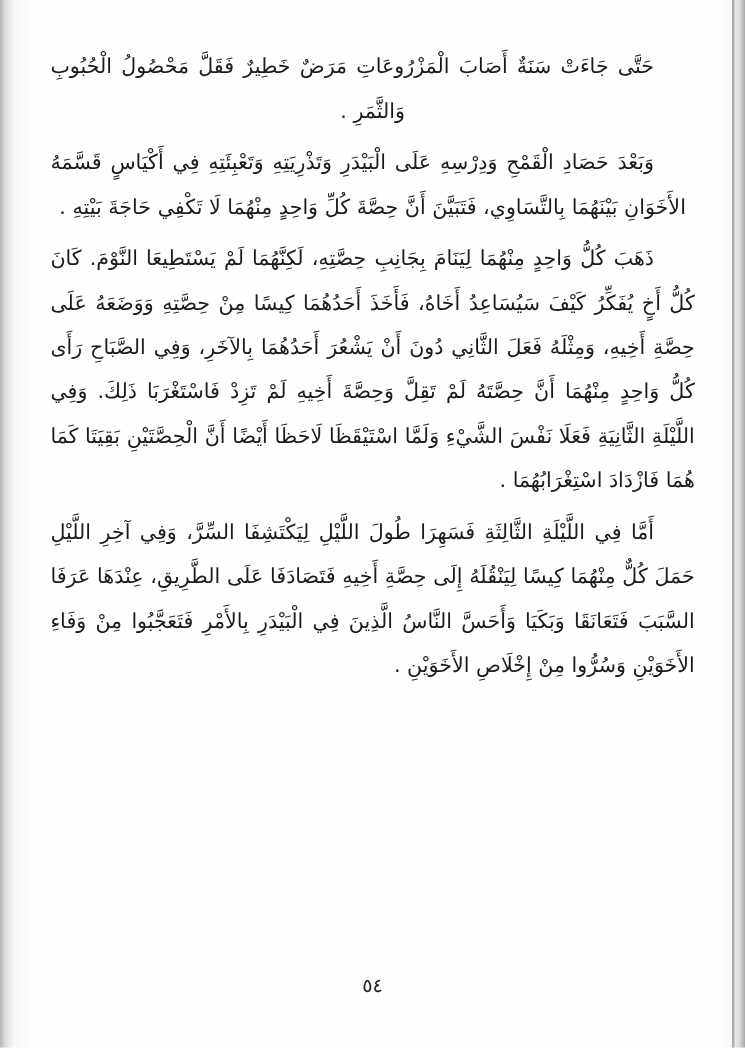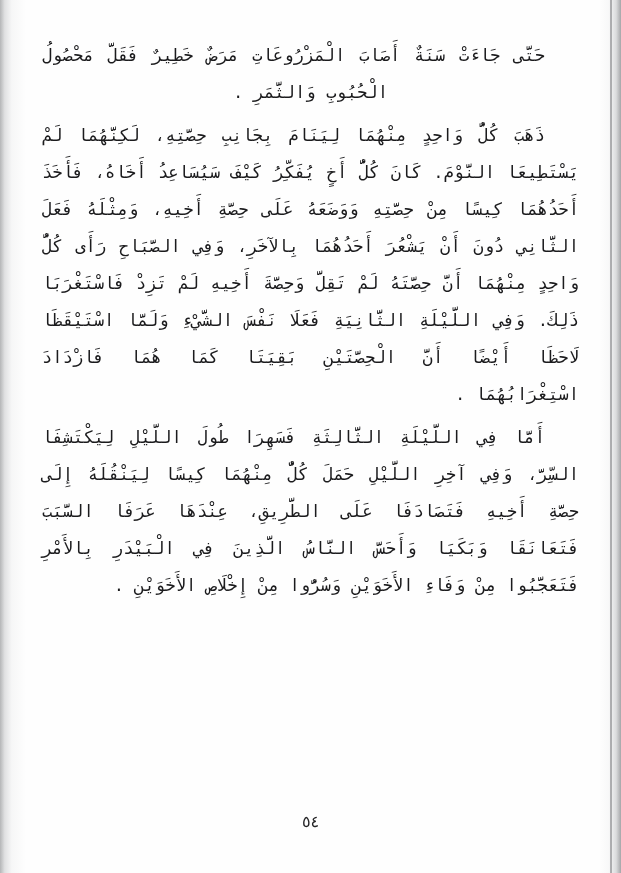--- a/index.html
+++ b/index.html
@@ -64,21 +64,20 @@
     line-height: 37px;
     color: #1b1b1d;
     -webkit-font-smoothing: antialiased;
   }
 
   .para {
     margin: 0 0 6px 0;
     direction: rtl;
     text-align: justify;
     text-indent: 34px;
-    font-family: Liberation Mono, monospace;
   }
   
   .para.last-centered {
     text-align-last: center;
   }
   .para.last-start {
     text-align-last: start;
   }
 
   .page-number {
@@ -100,20 +99,21 @@
 <div class="page">
 
   <div class="edge-shade-left"></div>
   <div class="edge-shade-right"></div>
   <div class="edge-line-right"></div>
 
   <div class="text-block">
 
     <p class="para last-centered">حَتَّى جَاءَتْ سَنَةٌ أَصَابَ الْمَزْرُوعَاتِ مَرَضٌ خَطِيرٌ فَقَلَّ مَحْصُولُ الْحُبُوبِ وَالثَّمَرِ .</p>
 
+    <p class="para last-centered">وَبَعْدَ حَصَادِ الْقَمْحِ وَدِرْسِهِ عَلَى الْبَيْدَرِ وَتَذْرِيَتِهِ وَتَعْبِئَتِهِ فِي أَكْيَاسٍ قَسَّمَهُ الأَخَوَانِ بَيْنَهُمَا بِالتَّسَاوِي، فَتَبَيَّنَ أَنَّ حِصَّةَ كُلِّ وَاحِدٍ مِنْهُمَا لَا تَكْفِي حَاجَةَ بَيْتِهِ .</p>
 
     <p class="para last-start">ذَهَبَ كُلُّ وَاحِدٍ مِنْهُمَا لِيَنَامَ بِجَانِبِ حِصَّتِهِ، لَكِنَّهُمَا لَمْ يَسْتَطِيعَا النَّوْمَ. كَانَ كُلُّ أَخٍ يُفَكِّرُ كَيْفَ سَيُسَاعِدُ أَخَاهُ، فَأَخَذَ أَحَدُهُمَا كِيسًا مِنْ حِصَّتِهِ وَوَضَعَهُ عَلَى حِصَّةِ أَخِيهِ، وَمِثْلَهُ فَعَلَ الثَّانِي دُونَ أَنْ يَشْعُرَ أَحَدُهُمَا بِالآخَرِ، وَفِي الصَّبَاحِ رَأَى كُلُّ وَاحِدٍ مِنْهُمَا أَنَّ حِصَّتَهُ لَمْ تَقِلَّ وَحِصَّةَ أَخِيهِ لَمْ تَزِدْ فَاسْتَغْرَبَا ذَلِكَ. وَفِي اللَّيْلَةِ الثَّانِيَةِ فَعَلَا نَفْسَ الشَّيْءِ وَلَمَّا اسْتَيْقَظَا لَاحَظَا أَيْضًا أَنَّ الْحِصَّتَيْنِ بَقِيَتَا كَمَا هُمَا فَازْدَادَ اسْتِغْرَابُهُمَا .</p>
 
     <p class="para last-start">أَمَّا فِي اللَّيْلَةِ الثَّالِثَةِ فَسَهِرَا طُولَ اللَّيْلِ لِيَكْتَشِفَا السِّرَّ، وَفِي آخِرِ اللَّيْلِ حَمَلَ كُلٌّ مِنْهُمَا كِيسًا لِيَنْقُلَهُ إِلَى حِصَّةِ أَخِيهِ فَتَصَادَفَا عَلَى الطَّرِيقِ، عِنْدَهَا عَرَفَا السَّبَبَ فَتَعَانَقَا وَبَكَيَا وَأَحَسَّ النَّاسُ الَّذِينَ فِي الْبَيْدَرِ بِالأَمْرِ فَتَعَجَّبُوا مِنْ وَفَاءِ الأَخَوَيْنِ وَسُرُّوا مِنْ إِخْلَاصِ الأَخَوَيْنِ .</p>
 
 
   </div>
 
   <div class="page-number">٥٤</div>
 

